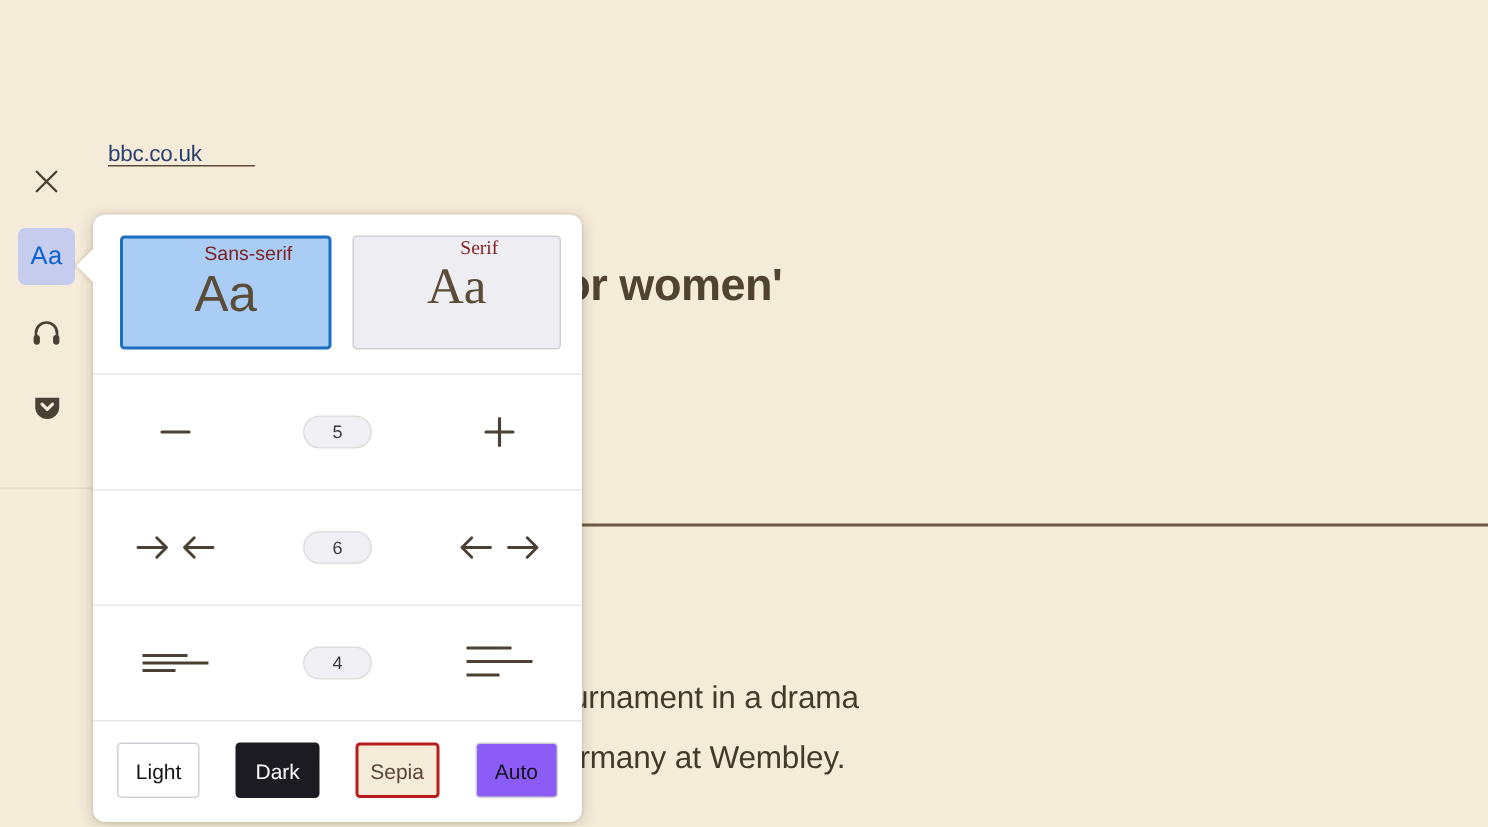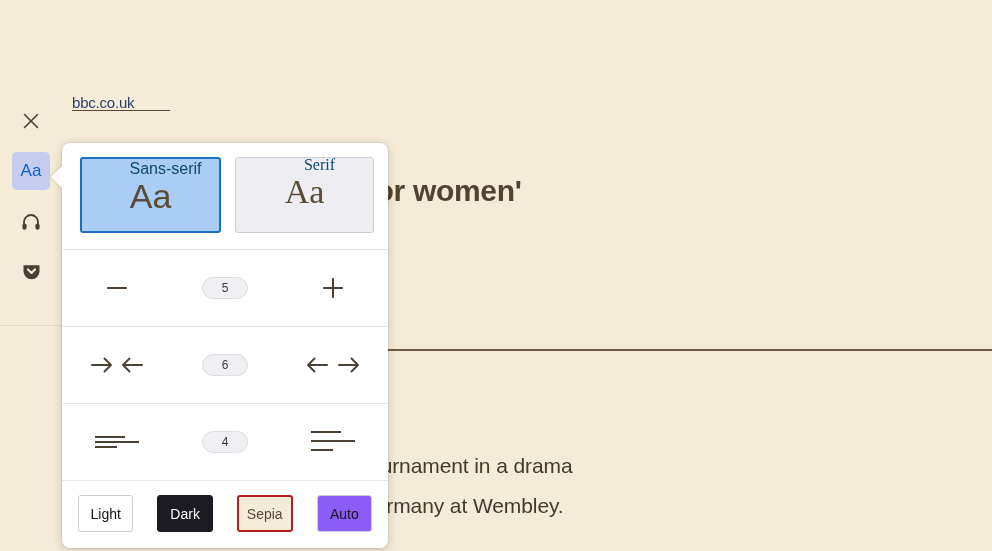--- a/index.html
+++ b/index.html
@@ -181,22 +181,22 @@
     cursor: pointer;
     background: #eeeef2;
     border: 1px solid #cfcfd6;
   }
   .font-choice.selected {
     background: #a9cdf5;
     border: 2px solid #1b6ec2;
     padding-top: 3px;
   }
   .font-choice .fc-name {
-    font-size: 16px;
-    color: #0c4a6e;
+    font-size: 13px;
+    color: #7f1d1d;
     line-height: 14px;
     margin-left: 30px;
   }
   .font-choice .fc-sample {
     font-size: 34px;
     line-height: 42px;
     color: #5b4b39;
     margin-top: -1px;
   }
   .fc-sans .fc-name { font-family: "Liberation Sans", sans-serif; }

